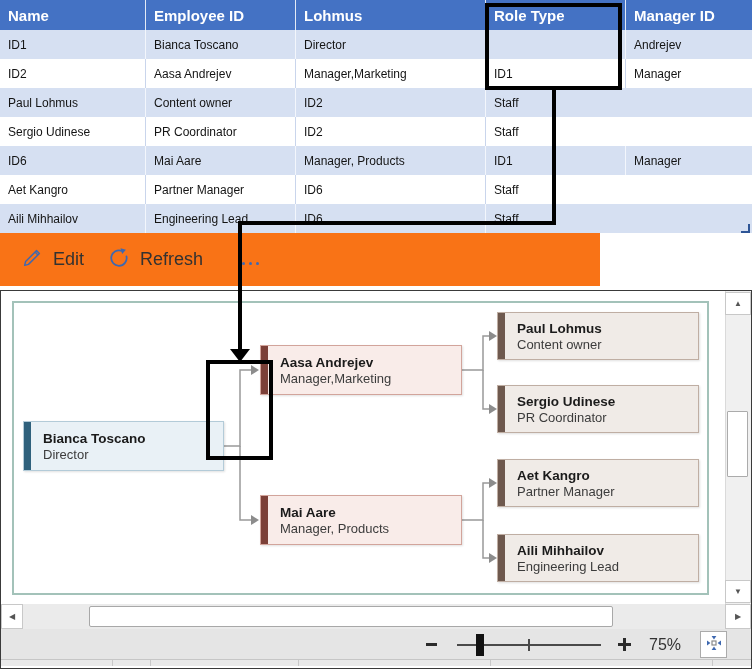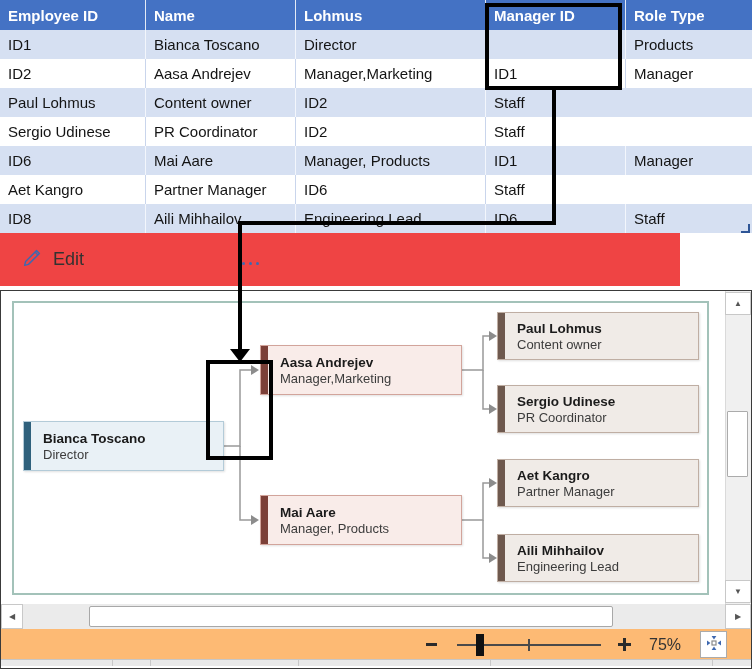--- a/index.html
+++ b/index.html
@@ -6,31 +6,31 @@
   .screen{position:relative;width:752px;height:669px;overflow:hidden;
           font-family:"Liberation Sans",sans-serif;background:#fff;}
 
   
   .etable{position:absolute;left:0;top:0;width:752px;}
   .trow{display:grid;grid-template-columns:145px 150px 190px 140px 127px;width:752px;}
   .thead{height:30px;background:#4472C4;}
   .thead .cell{color:#fff;font-weight:700;font-size:15px;border-left:1px solid rgba(255,255,255,.85);}
   .thead .cell:first-child{border-left:none;}
   .drow{height:29px;background:#fff;}
-  .drow .cell{font-size:15px;color:#141414;border-left:1px solid #C9D5EC;}
+  .drow .cell{font-size:12px;color:#141414;border-left:1px solid #C9D5EC;}
   .drow .cell:first-child{border-left:none;}
   .drow.band{background:#D6E0F2;}
   .drow.band .cell{border-left:1px solid #F3F6FC;}
   .drow.band .cell:first-child{border-left:none;}
   .cell{display:flex;align-items:center;padding-left:8px;overflow:hidden;white-space:nowrap;}
   .tbl-handle{position:absolute;left:741px;top:224px;width:7px;height:7px;
               border-right:2px solid #2E5596;border-bottom:2px solid #2E5596;}
 
   
-  .toolbar{position:absolute;left:0;top:233px;width:680px;height:53px;background:#ef4444;}
+  .toolbar{position:absolute;left:0;top:233px;width:600px;height:53px;background:#f97316;}
   .tb-btn{position:absolute;top:0;height:53px;display:flex;align-items:center;gap:10px;cursor:default;}
   .tb-btn .lbl{font-size:18px;color:#333231;}
   .edit-btn{left:21px;}
   .refresh-btn{left:108px;}
   .more-btn{position:absolute;left:242px;top:25px;display:flex;gap:4px;align-items:center;height:10px;}
   .dot{width:3px;height:3px;border-radius:50%;background:#3E68B0;}
 
   
   .widget{position:absolute;left:0;top:290px;width:752px;height:379px;background:#fff;
           border:1px solid #3a3a3a;box-sizing:border-box;}
@@ -60,21 +60,21 @@
   .vdown{left:724px;top:289px;width:26px;height:23px;}
   .vthumb{position:absolute;left:726px;top:120px;width:21px;height:66px;background:#fff;
           border:1px solid #ABABAB;box-sizing:border-box;border-radius:1px;}
   .htrack{position:absolute;left:22px;top:313px;width:702px;height:25px;background:#EBEBEB;}
   .hleft{left:0;top:313px;width:22px;height:25px;}
   .hright{left:724px;top:313px;width:26px;height:25px;}
   .hthumb{position:absolute;left:88px;top:315px;width:524px;height:21px;background:#fff;
           border:1px solid #A8A8A8;box-sizing:border-box;border-radius:2px;}
 
   
-  .zoombar{position:absolute;left:0;top:338px;width:750px;height:31px;background:#fdba74;
+  .zoombar{position:absolute;left:0;top:338px;width:750px;height:31px;background:#e5e5e5;
            border-bottom:1px solid #C6C6C6;box-sizing:border-box;}
   .zminus{position:absolute;left:425px;top:14px;width:11px;height:3px;background:#2b2b2b;}
   .zline{position:absolute;left:456px;top:15px;width:144px;height:2px;background:#4a4a4a;}
   .ztick{position:absolute;left:527px;top:10px;width:2px;height:12px;background:#4a4a4a;}
   .zthumb{position:absolute;left:475px;top:5px;width:8px;height:22px;background:#111;}
   .zplus-h{position:absolute;left:617px;top:14px;width:13px;height:3px;background:#2b2b2b;}
   .zplus-v{position:absolute;left:622px;top:9px;width:3px;height:13px;background:#2b2b2b;}
   .zlabel{position:absolute;left:648px;top:7px;font-size:16px;color:#333;}
   .zfit{position:absolute;left:699px;top:2px;width:27px;height:27px;background:#fff;
         border:1px solid #ABABAB;box-sizing:border-box;display:flex;align-items:center;justify-content:center;}
@@ -91,32 +91,32 @@
              border-right:10px solid transparent;border-top:13px solid #000;}
   .ann-rect2{left:206px;top:360px;width:67px;height:100px;border:4px solid #000;box-sizing:border-box;}
 </style>
 </head>
 <body>
 
 <div class="screen">
 
   <div class="etable">
     <div class="trow thead">
+      <div class="cell">Name</div>
       <div class="cell">Employee ID</div>
-      <div class="cell">Name</div>
       <div class="cell">Lohmus</div>
+      <div class="cell">Role Type</div>
       <div class="cell">Manager ID</div>
-      <div class="cell">Role Type</div>
     </div>
     <div class="trow drow band">
       <div class="cell">ID1</div>
       <div class="cell">Bianca Toscano</div>
       <div class="cell">Director</div>
       <div class="cell"></div>
-      <div class="cell">Products</div>
+      <div class="cell">Andrejev</div>
     </div>
     <div class="trow drow">
       <div class="cell">ID2</div>
       <div class="cell">Aasa Andrejev</div>
       <div class="cell">Manager,Marketing</div>
       <div class="cell">ID1</div>
       <div class="cell">Manager</div>
     </div>
     <div class="trow drow band">
       <div class="cell">Paul Lohmus</div>
@@ -137,38 +137,46 @@
       <div class="cell">ID1</div>
       <div class="cell">Manager</div>
     </div>
     <div class="trow drow">
       <div class="cell">Aet Kangro</div>
       <div class="cell">Partner Manager</div>
       <div class="cell">ID6</div>
       <div class="cell">Staff</div>
     </div>
     <div class="trow drow band">
-      <div class="cell">ID8</div>
       <div class="cell">Aili Mihhailov</div>
       <div class="cell">Engineering Lead</div>
       <div class="cell">ID6</div>
       <div class="cell">Staff</div>
     </div>
   </div>
   <div class="tbl-handle"></div>
 
   <div class="toolbar">
     <div class="tb-btn edit-btn">
       <span>
         <svg width="22" height="22" viewBox="0 0 20 20">
           <path d="M14.1 3.3 L16.7 5.9 L6.8 15.8 L3.3 16.7 L4.2 13.2 Z" fill="none" stroke="#3E68B0" stroke-width="1.3" stroke-linejoin="round"></path>
           <line x1="12.8" y1="4.6" x2="15.4" y2="7.2" stroke="#3E68B0" stroke-width="1.3"></line>
         </svg>
       </span>
       <span class="lbl">Edit</span>
+    </div>
+    <div class="tb-btn refresh-btn">
+      <span>
+        <svg width="22" height="22" viewBox="0 0 20 20">
+          <path d="M12.6 3.6 a7 7 0 1 0 4.2 5.0" fill="none" stroke="#3E68B0" stroke-width="1.6" stroke-linecap="round"></path>
+          <path d="M11.3 1.2 l5.0 1.4 -3.4 3.8 Z" fill="#3E68B0"></path>
+        </svg>
+      </span>
+      <span class="lbl">Refresh</span>
     </div>
     <div class="more-btn">
       <span class="dot"></span>
       <span class="dot"></span>
       <span class="dot"></span>
     </div>
   </div>
 
   <div class="widget">
     <div class="canvas"></div>

